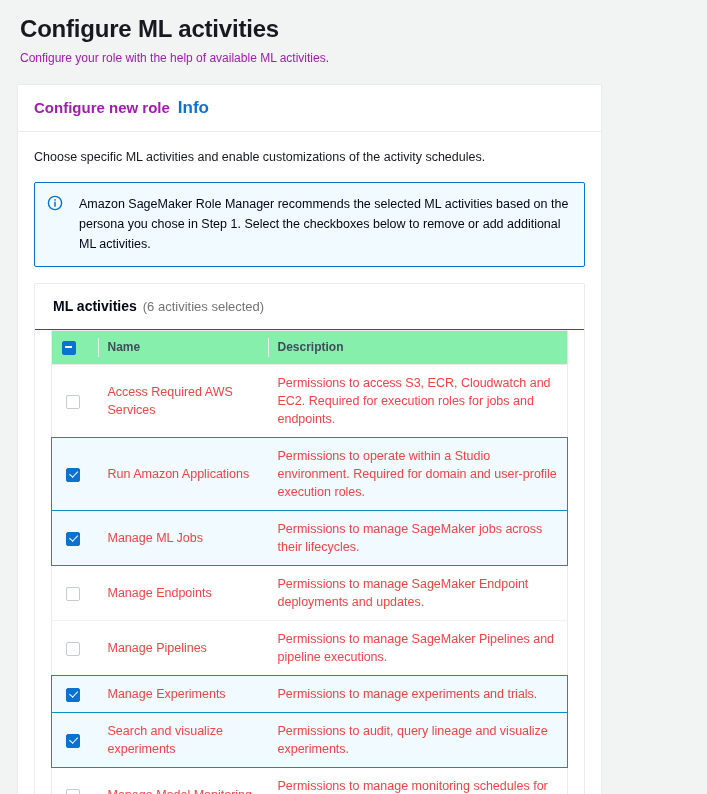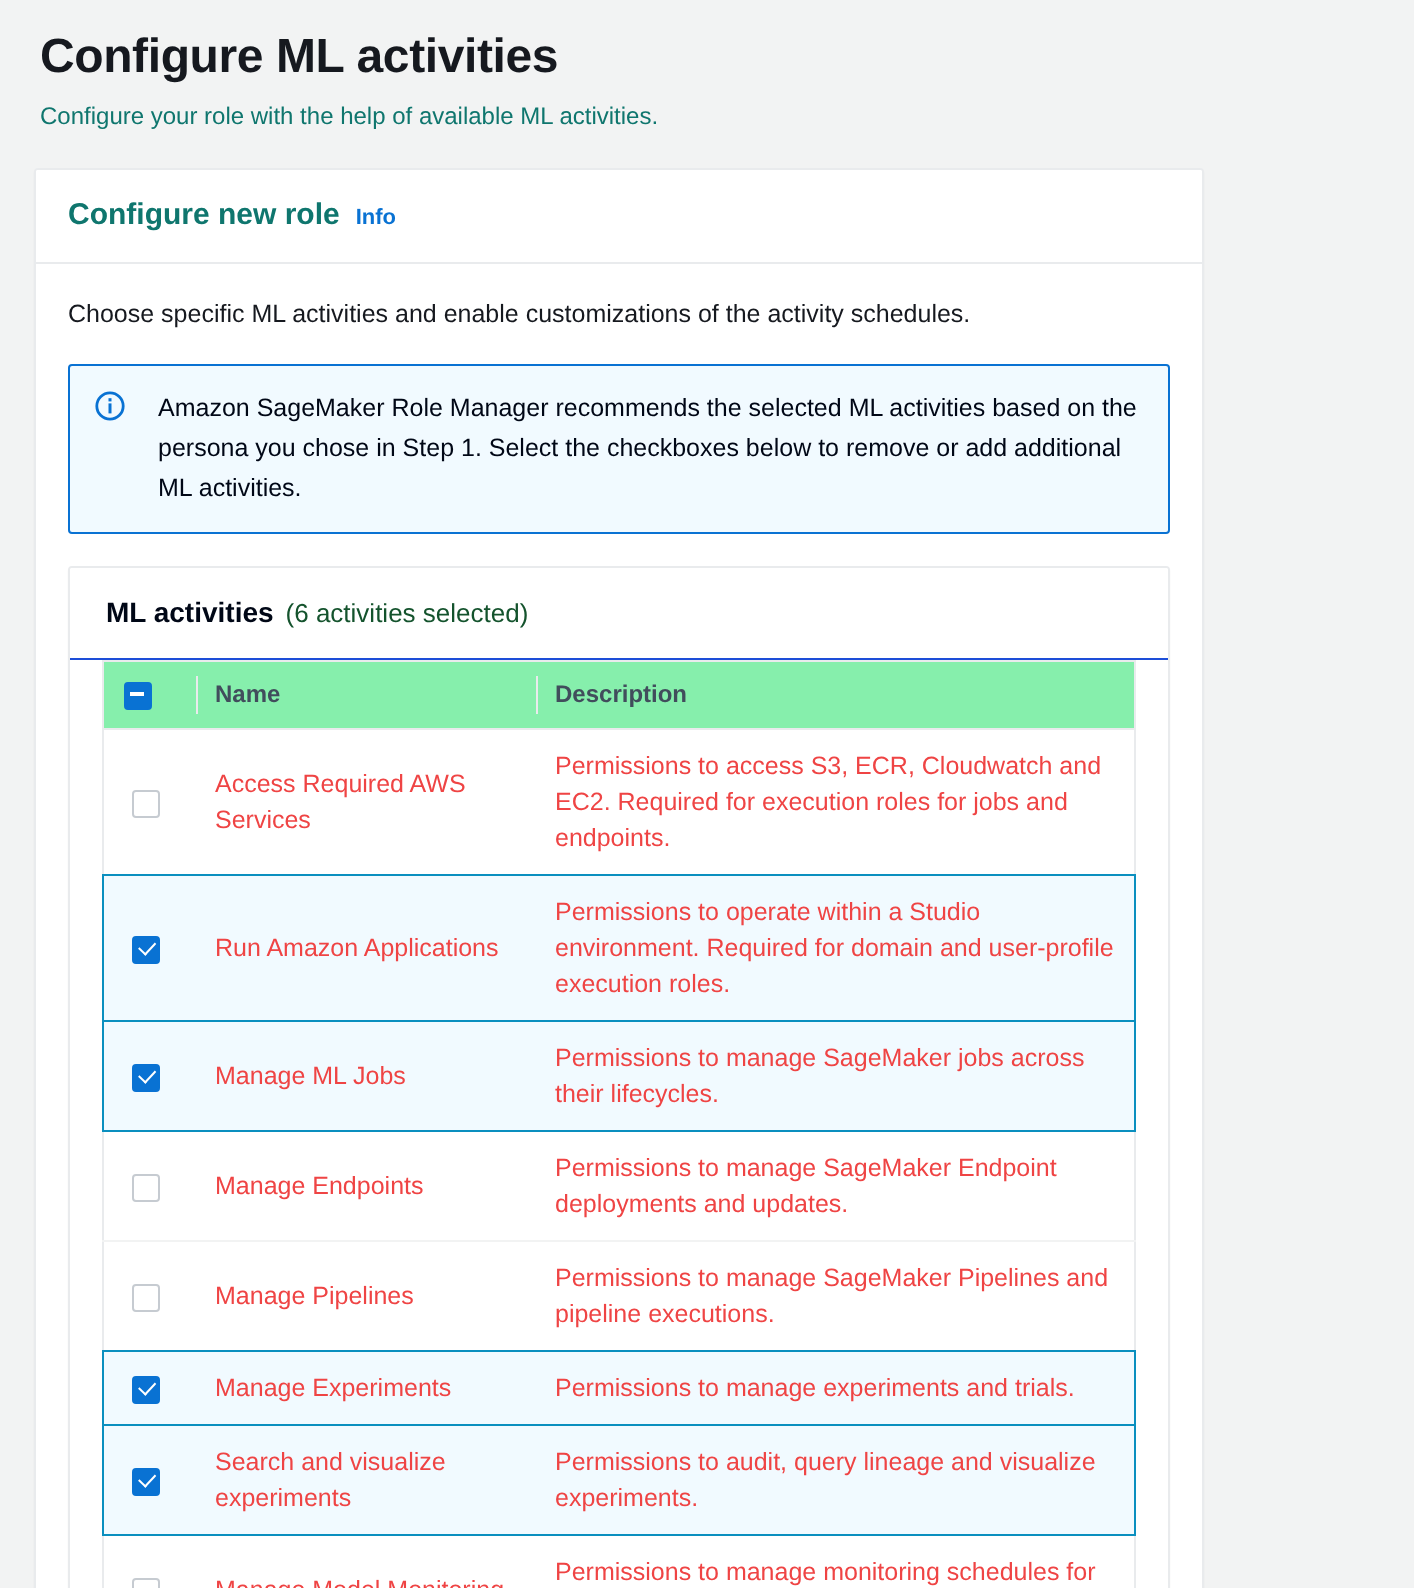--- a/index.html
+++ b/index.html
@@ -13,44 +13,44 @@
   }
   .page { width: 619px; height: 794px; position: relative; overflow: hidden; }
 
   
   .page-head { padding: 14px 20px 0 20px; }
   .page-title {
     font-size: 24px; font-weight: 700; line-height: 30px;
     color: #16191f; letter-spacing: -0.2px; margin: 0;
   }
   .page-sub {
-    font-size: 12px; line-height: 18px; color: #0f766e;
+    font-size: 12px; line-height: 18px; color: #a21caf;
     margin: 5px 0 0 0;
   }
 
   
   .container-card {
     margin: 17px 17px 0 17px;
     background: #ffffff;
     border: 1px solid #e9ebed;
     border-radius: 2px;
     box-shadow: 0 1px 1px 0 rgba(0,28,36,0.06);
     overflow: hidden;
   }
   .container-header {
     padding: 13px 16px 13px 16px;
     border-bottom: 1px solid #e9ebed;
     background: #ffffff;
     display: flex; align-items: baseline; gap: 8px;
   }
   .container-header-title {
-    font-size: 15px; font-weight: 700; color: #0f766e; line-height: 20px;
+    font-size: 15px; font-weight: 700; color: #a21caf; line-height: 20px;
   }
   .info-link {
-    font-size: 11px; font-weight: 700; color: #0972d3;
+    font-size: 17px; font-weight: 700; color: #0972d3;
     text-decoration: none; cursor: pointer; line-height: 16px;
   }
 
   .container-body { padding: 16px 16px 18px 16px; }
 
   .intro-text {
     font-size: 12.5px; line-height: 18px; color: #16191f;
     margin: 0 0 16px 0;
   }
 
@@ -76,21 +76,21 @@
     box-shadow: 0 1px 1px 0 rgba(0,28,36,0.05);
     overflow: hidden;
   }
   .table-panel-header {
     padding: 14px 18px 15px 18px;
     border-bottom: 1px solid #1d4ed8;
     background: #ffffff;
     display: flex; align-items: baseline; gap: 6px;
   }
   .tp-title { font-size: 14px; font-weight: 700; color: #000716; }
-  .tp-count { font-size: 13px; font-weight: 400; color: #14532d; }
+  .tp-count { font-size: 13px; font-weight: 400; color: #737373; }
 
   .table-wrap { padding: 0 16px 14px 16px; background: #ffffff; }
   table.acts {
     width: 100%;
     border-collapse: collapse;
     table-layout: fixed;
     border: 1px solid #e9ebed;
     border-bottom: 1px solid #d5dbdb;
   }
   table.acts thead th {

